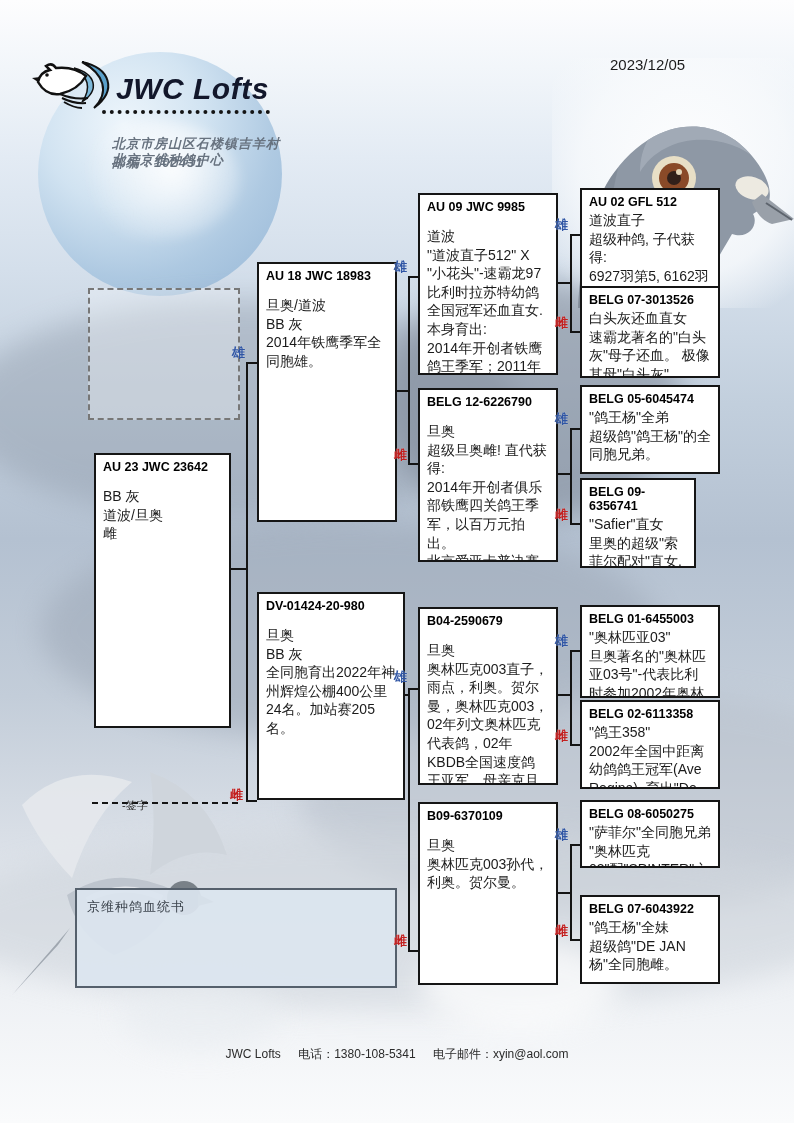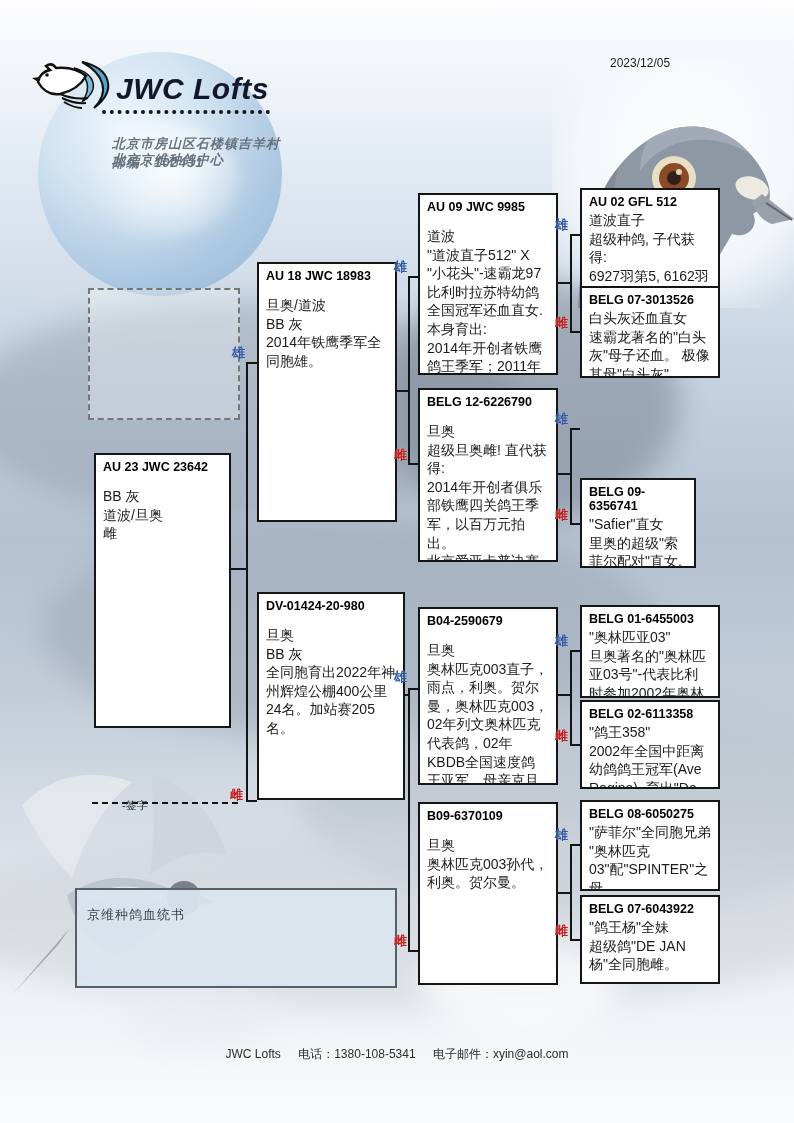--- a/index.html
+++ b/index.html
@@ -18,42 +18,42 @@
   .globe-swirl{position:absolute;left:70px;top:120px;width:170px;height:120px;border-radius:50%;
     background:radial-gradient(circle at 60% 40%, rgba(255,255,255,.9), rgba(255,255,255,0) 70%);
     filter:blur(6px);z-index:1;}
   svg.scene{position:absolute;z-index:2;}
   
   .brand-title{position:absolute;left:116px;top:72px;font-size:30px;font-weight:bold;font-style:italic;
     color:#12172b;letter-spacing:.5px;z-index:6;}
   .brand-underline{position:absolute;left:102px;top:110px;width:168px;border-top:4px dotted #141414;z-index:6;}
   .addr{position:absolute;left:112px;z-index:6;font-style:italic;font-weight:bold;
     color:#67727f;font-size:13px;letter-spacing:1px;}
-  .date{position:absolute;left:610px;top:56px;font-size:12px;color:#1c1c1c;z-index:6;}
+  .date{position:absolute;left:610px;top:56px;font-size:15px;color:#1c1c1c;z-index:6;}
   
   .pbox{position:absolute;background:#ffffff;border:2px solid #151515;box-sizing:border-box;
     padding:5px 7px;overflow:hidden;z-index:5;}
   .pbox h3{margin:0 0 13px 0;font-size:12.5px;font-weight:bold;color:#000;}
   .pbox.g4 h3{margin-bottom:2px;}
   .pbox .body{font-size:14px;line-height:1.33;color:#1b1b1b;white-space:pre-line;}
   .photo-placeholder{position:absolute;border:2px dashed #777;background:rgba(245,249,252,.35);
     box-sizing:border-box;z-index:4;}
   
   .hline,.vline{position:absolute;background:#141414;z-index:4;}
   .hline{height:2px;}
   .vline{width:2px;}
   .gmark{position:absolute;z-index:6;font-size:13px;font-weight:bold;
     text-shadow:0 0 1px rgba(255,255,255,.55);}
   .male{color:#2f55a4;}
   .female{color:#c22020;}
   
   .sig-line{position:absolute;left:92px;top:802px;width:146px;border-top:2px dashed #141414;z-index:5;}
   .sig-label{position:absolute;left:122px;top:798px;font-size:11px;color:#2a2a2a;z-index:5;}
   .cert-box{position:absolute;left:75px;top:888px;width:322px;height:100px;box-sizing:border-box;
-    background:rgba(219,229,239,.93);border:2px solid #55606c;padding:16px 10px;z-index:5;}
+    background:rgba(219,229,239,.93);border:2px solid #55606c;padding:8px 10px;z-index:5;}
   .cert-box .label{font-size:13px;color:#3d454e;letter-spacing:1px;}
   
   .footer{position:absolute;left:0;top:1046px;width:794px;text-align:center;font-size:12px;
     color:#2b2b2b;z-index:6;}
   .footer span{margin:0 7px;}
 </style>
 </head>
 <body>
 
 <div id="page">
@@ -160,36 +160,41 @@
     <h3>AU 02 GFL 512</h3>
     <div class="body">道波直子
 超级种鸽, 子代获得:
 6927羽第5, 6162羽第6, 2110羽第14/8358羽第37; 2110羽第</div>
   </div>
   <div class="pbox g4" style="left:580px;top:286px;width:140px;height:92px;">
     <h3>BELG 07-3013526</h3>
     <div class="body">白头灰还血直女
 速霸龙著名的"白头灰"母子还血。 极像其母"白头灰"。</div>
   </div>
+  <div class="pbox g4" style="left:580px;top:385px;width:140px;height:89px;">
+    <h3>BELG 05-6045474</h3>
+    <div class="body">"鸽王杨"全弟
+超级鸽"鸽王杨"的全同胞兄弟。</div>
+  </div>
   <div class="pbox g4" style="left:580px;top:478px;width:116px;height:90px;">
     <h3>BELG 09-6356741</h3>
     <div class="body">"Safier"直女
 里奥的超级"索菲尔配对"直女. 萨菲尔配对以3百多万元拍出。</div>
   </div>
   <div class="pbox g4" style="left:580px;top:605px;width:140px;height:93px;">
     <h3>BELG 01-6455003</h3>
     <div class="body">"奥林匹亚03"
 旦奥著名的"奥林匹亚03号"-代表比利时参加2002年奥林匹亚速度鸽王, 2002年KBDB速度鸽</div>
   </div>
   <div class="pbox g4" style="left:580px;top:700px;width:140px;height:89px;">
     <h3>BELG 02-6113358</h3>
     <div class="body">"鸽王358"
 2002年全国中距离幼鸽鸽王冠军(Ave Regina), 育出"De Will"。</div>
   </div>
-  <div class="pbox g4" style="left:580px;top:800px;width:140px;height:91px;">
+  <div class="pbox g4" style="left:580px;top:800px;width:140px;height:68px;">
     <h3>BELG 08-6050275</h3>
     <div class="body">"萨菲尔"全同胞兄弟
 "奥林匹克03"配"SPINTER"之母。</div>
   </div>
   <div class="pbox g4" style="left:580px;top:895px;width:140px;height:89px;">
     <h3>BELG 07-6043922</h3>
     <div class="body">"鸽王杨"全妹
 超级鸽"DE JAN 杨"全同胞雌。</div>
   </div>
 

